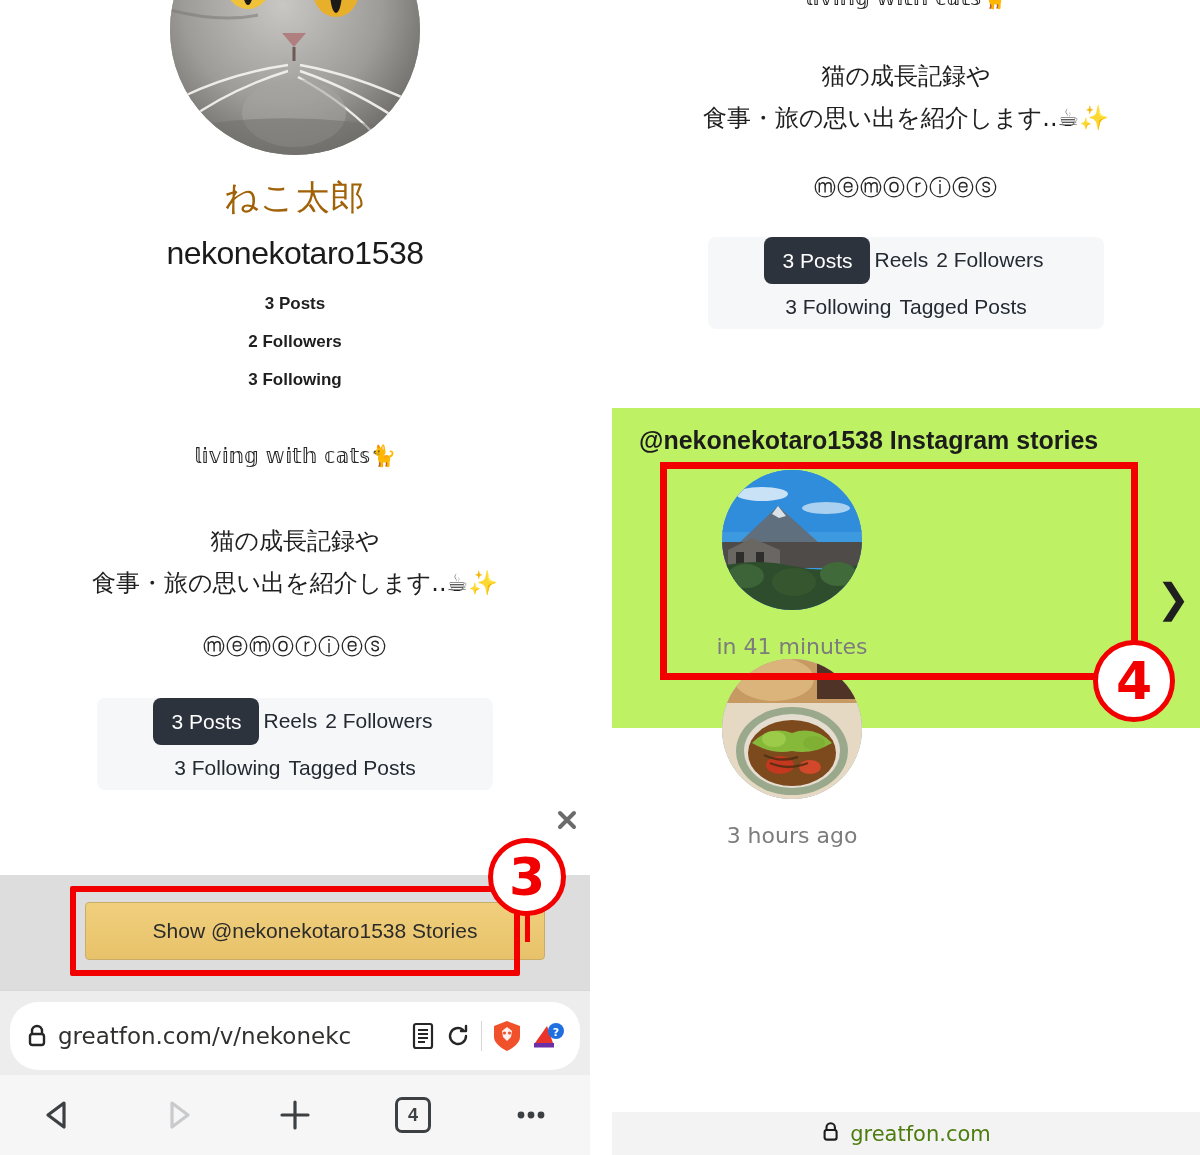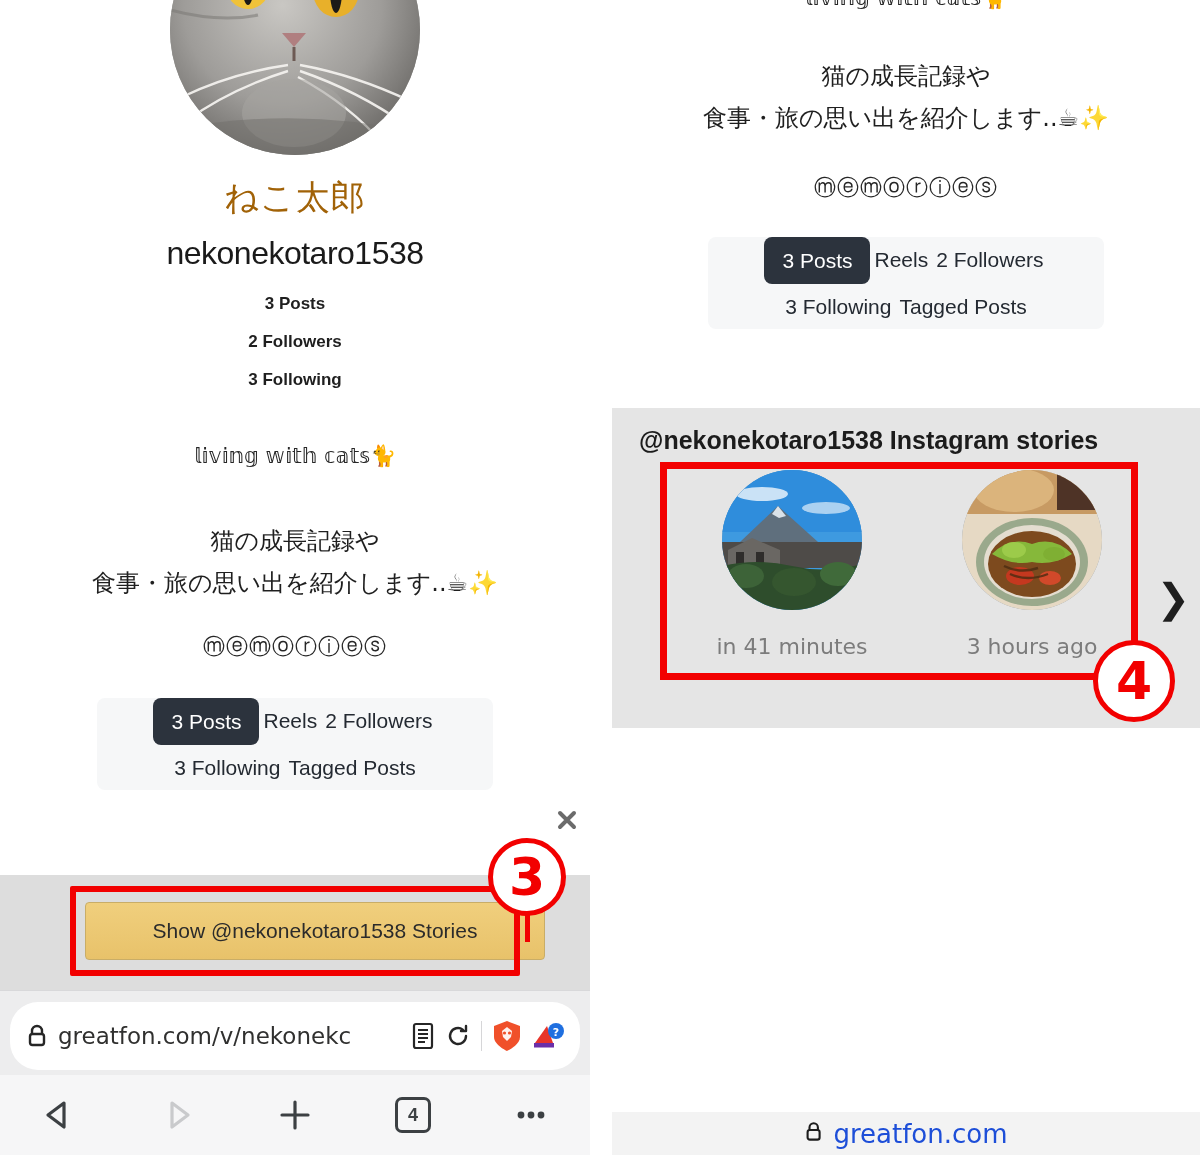--- a/index.html
+++ b/index.html
@@ -150,29 +150,30 @@
   }
   .r-bio-memories {
     position: absolute; left: 0; top: 173px; width: 588px; text-align: center;
     font-size: 22px; color: #262626; font-family: "DejaVu Sans", sans-serif;
     letter-spacing: 1px;
   }
   .tabs-right { left: 96px; top: 237px; width: 396px; }
 
   .stories-box {
     position: absolute; left: 0; top: 408px; width: 588px; height: 320px;
-    background: #e5e5e5;
+    background: #bef264;
   }
   .stories-title {
     position: absolute; left: 27px; top: 18px;
     font-size: 25px; font-weight: bold; color: #1c1c1c;
   }
   .stories-row {
     position: absolute; left: 60px; top: 62px; width: 480px; height: 218px;
     display: flex;
+    flex-direction: column;
   }
   .story-item { width: 240px; display: flex; flex-direction: column; align-items: center; }
   .story-thumb {
     width: 140px; height: 140px; border-radius: 50%; overflow: hidden; background: #8a9bae;
   }
   .story-thumb svg { display: block; width: 100%; height: 100%; }
   .story-time {
     margin-top: 24px; font-size: 22px; color: #7c7c7c;
     font-family: "DejaVu Sans", sans-serif;
   }
@@ -188,21 +189,21 @@
   .badge-4 { left: 1093px; top: 640px; width: 82px; height: 82px; font-size: 52px; }
   .badge-4-stem {
     position: absolute; left: 1131px; top: 560px; width: 6px; height: 88px; background: #f20000;
   }
 
   .domainbar {
     position: absolute; left: 612px; top: 1112px; width: 588px; height: 43px;
     background: #f3f3f3; display: flex; align-items: center; justify-content: center;
     gap: 10px;
   }
-  .domain-text { font-size: 26px; color: #1d4ed8; font-family: "DejaVu Sans", sans-serif; }
+  .domain-text { font-size: 21px; color: #4d7c0f; font-family: "DejaVu Sans", sans-serif; }
 </style>
 </head>
 <body>
 
 <div class="stage">
 
   <div class="panel-left">
 
     <div class="avatar-wrap">
       <div class="avatar">

